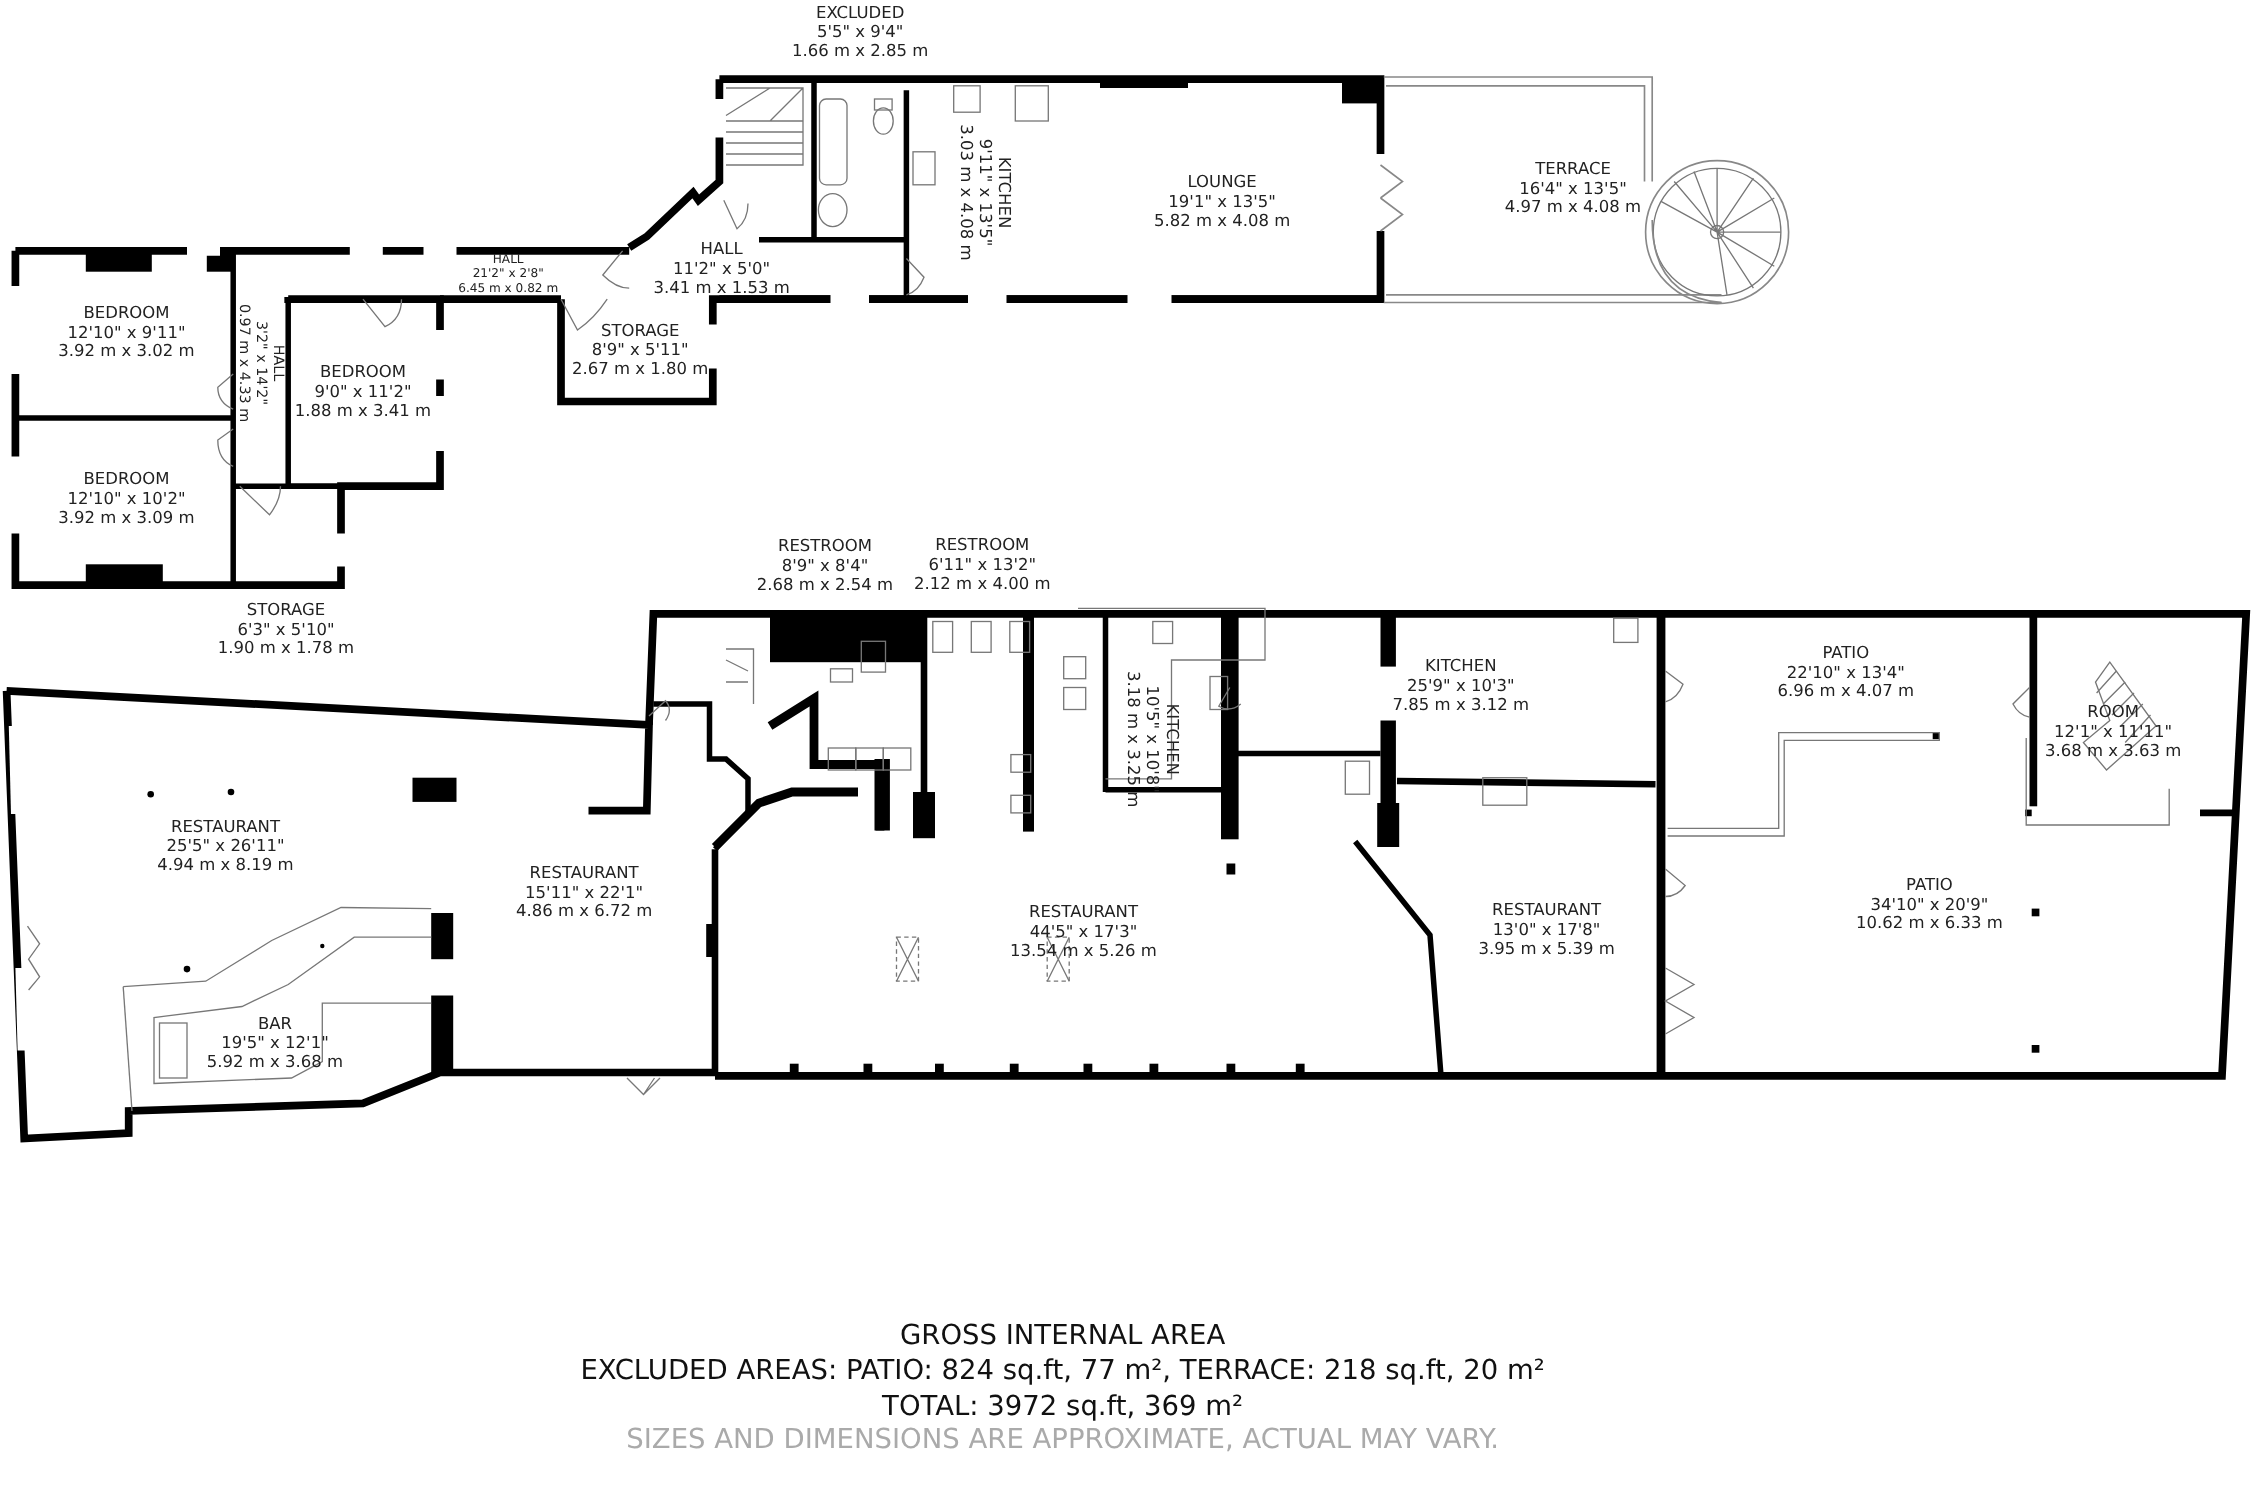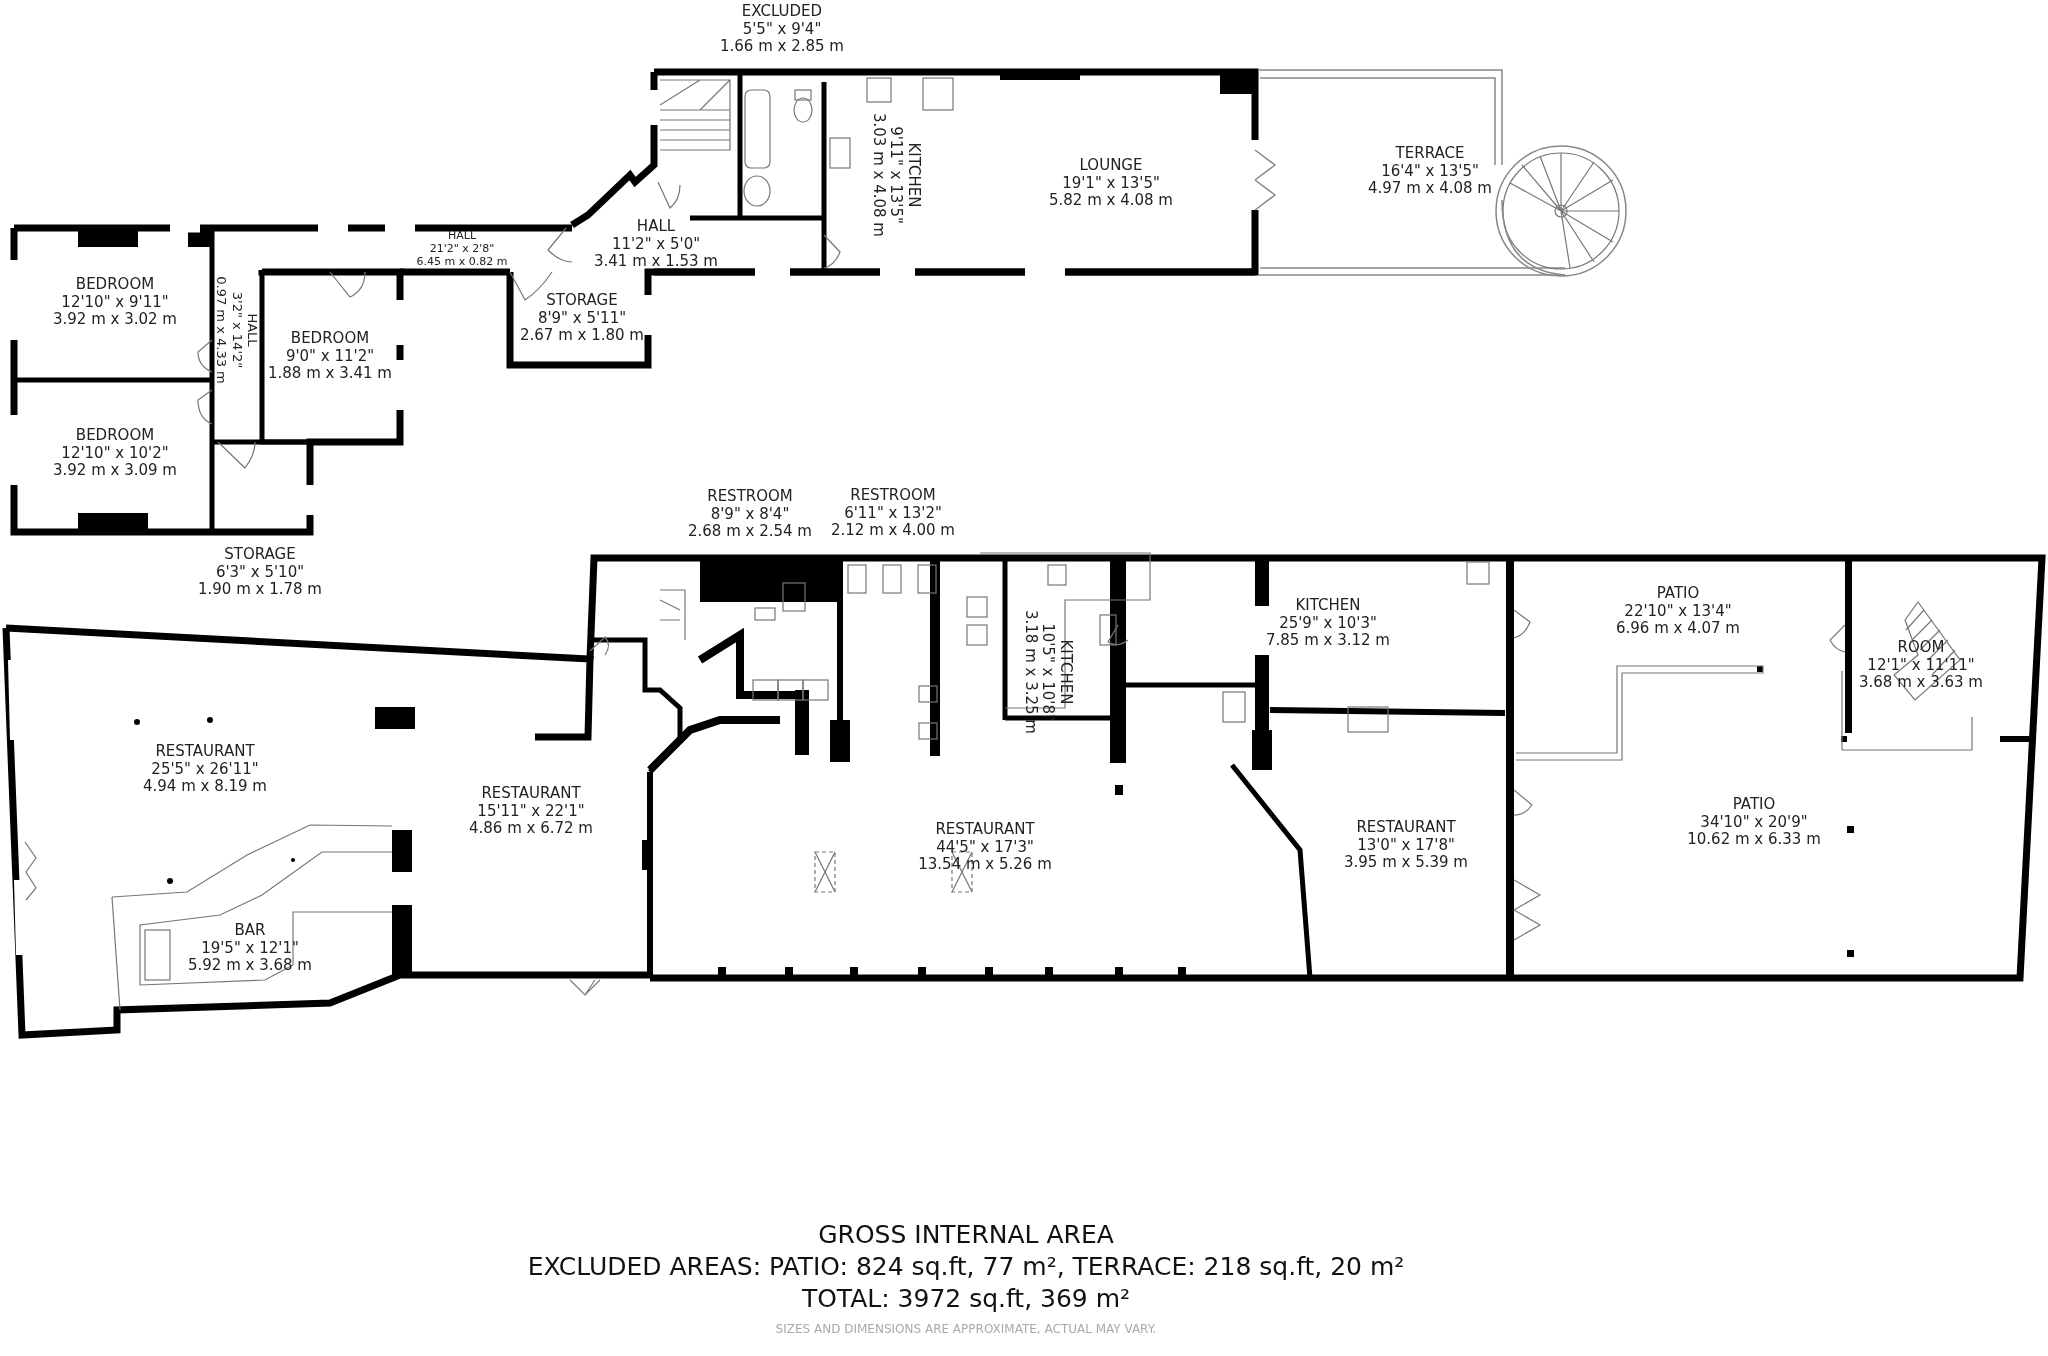--- a/index.html
+++ b/index.html
@@ -7,23 +7,23 @@
   #plan { position:absolute; left:0; top:0; width:2048px; height:1356px; }
   .wall { fill:#000; }
   .wallline { stroke:#000; fill:none; }
   .thin { stroke:#888; stroke-width:1.5; fill:none; }
   .thin2 { stroke:#777; stroke-width:1.2; fill:none; }
   .lbl { position:absolute; text-align:center; line-height:1.18; color:#222; white-space:nowrap; transform:translateX(-50%); }
   .lbl span { display:block; }
   .lbl.s { font-size:14px; }
   .lbl.m { font-size:15px; }
   .rot { transform:translate(-50%,-50%) rotate(90deg); transform-origin:center; }
-  .summary { position:absolute; left:0; width:1932px; text-align:center; top:1198px; font-family:"DejaVu Sans", sans-serif;margin-top:21px; }
+  .summary { position:absolute; left:0; width:1932px; text-align:center; top:1198px; font-family:"DejaVu Sans", sans-serif; }
   .summary .line { font-size:25px; line-height:32px; color:#111; }
-  .summary .disclaimer { font-size:12px; line-height:28px; color:#aaa; }
+  .summary .disclaimer { font-size:25px; line-height:28px; color:#aaa; }
 </style>
 </head>
 <body>
 
 <svg id="plan" viewBox="0 0 2048 1356" xmlns="http://www.w3.org/2000/svg">
 
   <g>
 
     <path class="wallline" stroke-width="7" d="M654,72 L1255,72 L1255,272 L654,272"></path>
 

